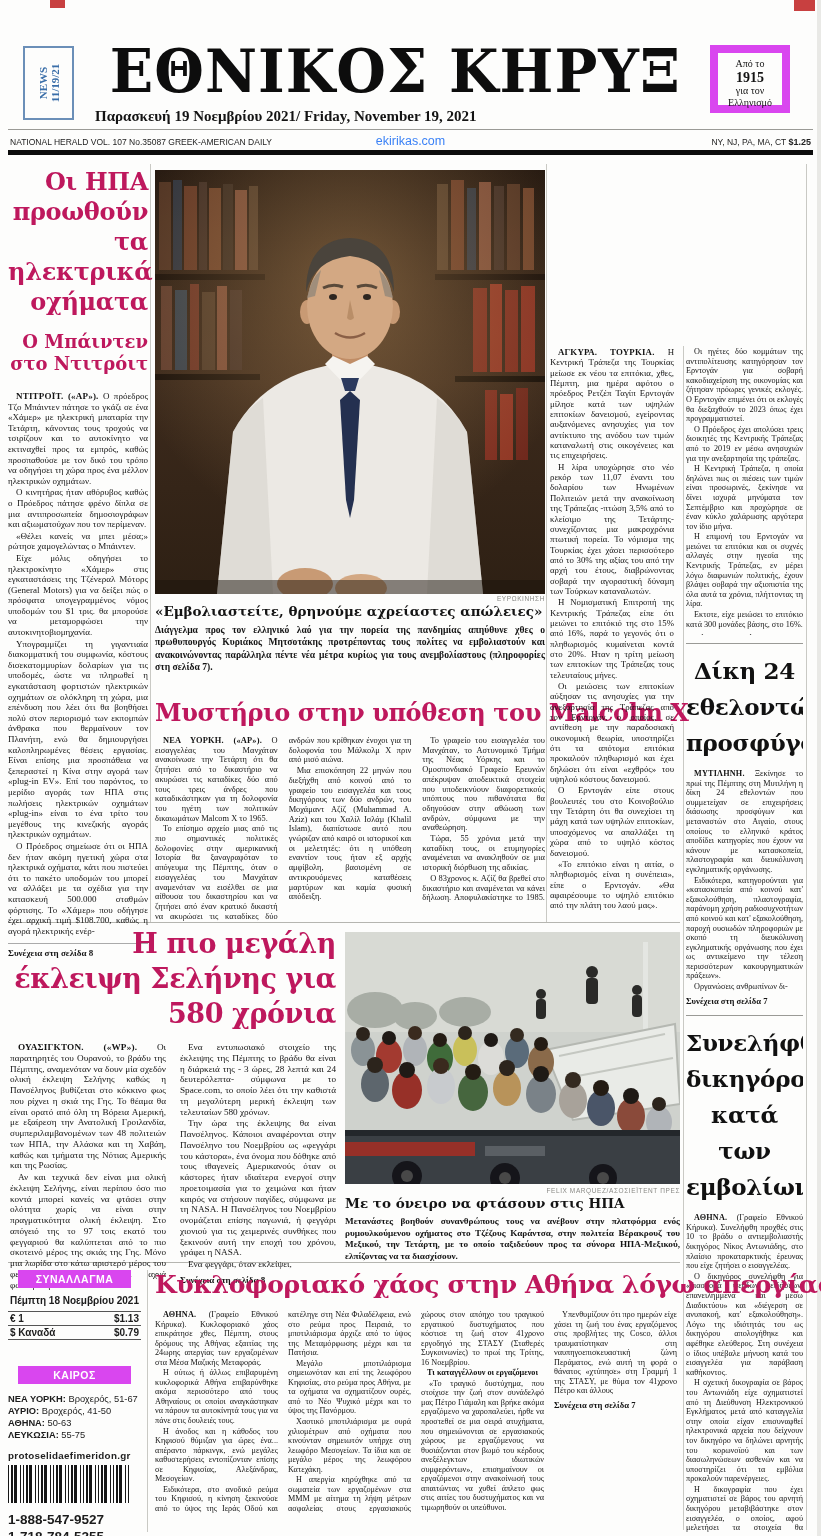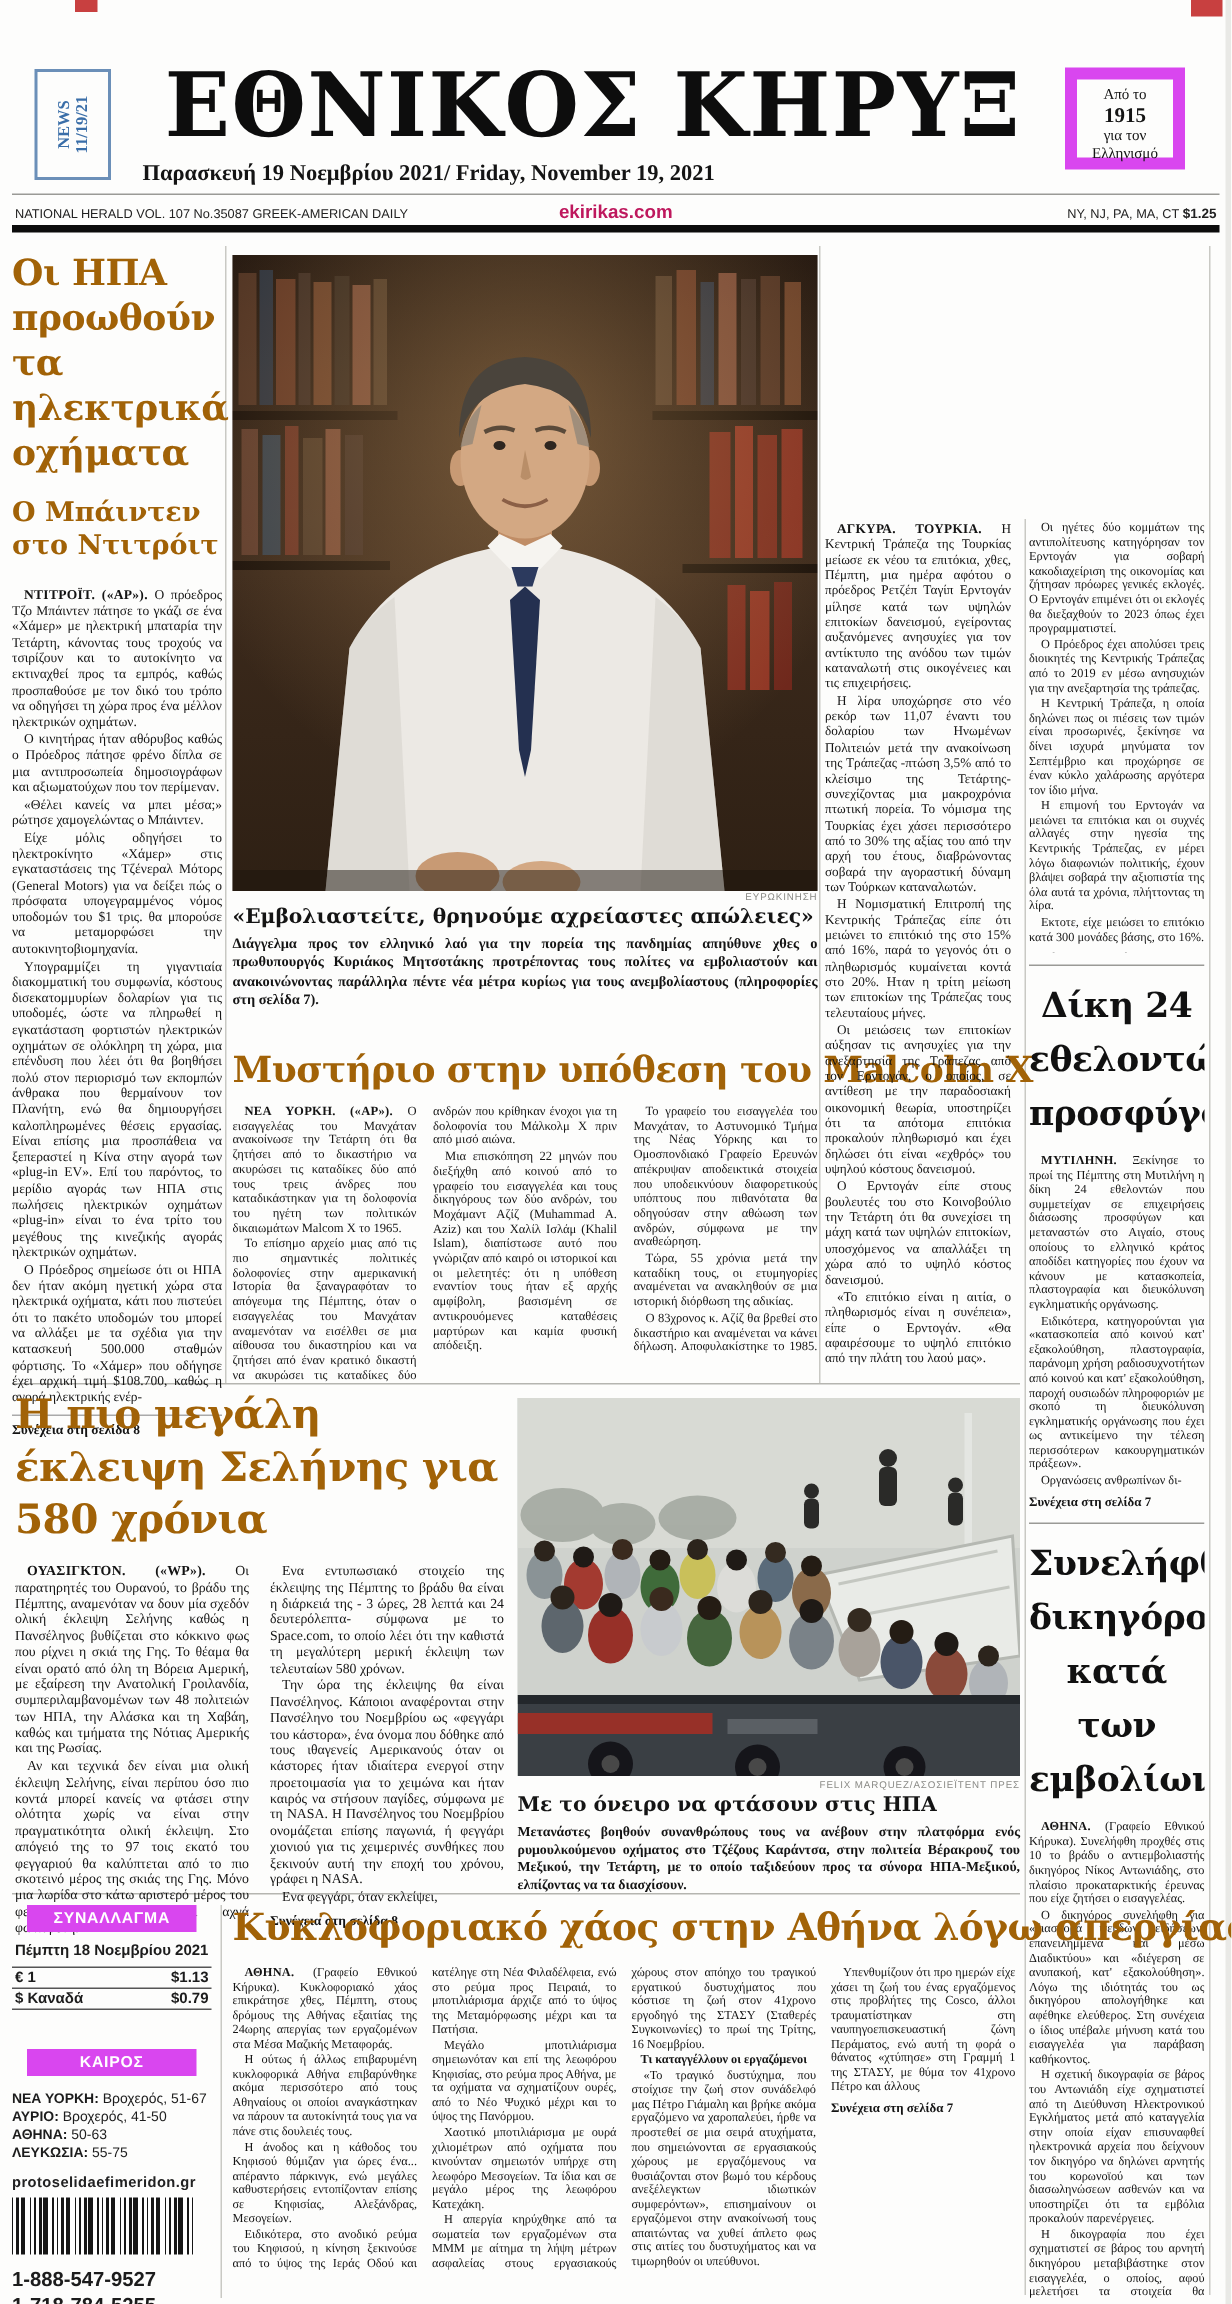--- a/index.html
+++ b/index.html
@@ -20,43 +20,43 @@
   #mast-date{position:absolute;left:95px;right:125px;top:108px;text-align:left;
       font-weight:bold;font-size:15px;}
   #mast-since{position:absolute;left:710px;top:45px;width:80px;height:68px;border:8px solid #d946ef;
       text-align:center;padding-top:5px;box-sizing:border-box;}
   #mast-since .s1{font-size:10px;line-height:12px;}
   #mast-since .s2{font-size:14px;line-height:15px;font-weight:bold;}
   #h-top{position:absolute;left:8px;right:8px;top:129px;border-top:1px solid #9a9a96;}
   #info-row{position:absolute;left:8px;right:8px;top:133px;height:16px;
       font-family:"Liberation Sans",sans-serif;font-size:8.5px;color:#222;}
   #info-left{position:absolute;left:2px;top:4px;}
-  #info-center{position:absolute;left:0;right:0;top:1px;text-align:center;font-weight:bold;
-      font-size:12.5px;color:#be185d;}
+  #info-center{position:absolute;left:0;right:0;top:1px;text-align:center;font-weight:normal;
+      font-size:12.5px;color:#3b82f6;}
   #info-right{position:absolute;right:2px;top:4px;}
   #info-right b{font-size:9px;}
   #bar-black{position:absolute;left:8px;right:8px;top:150px;height:5px;background:#0c0c0c;}
 
   
   .vrule{position:absolute;width:0;border-left:1px solid #c9c9c4;}
   #v1{left:150px;top:164px;height:758px;}
   #v2{left:546px;top:164px;height:758px;}
   #v3{left:683px;top:346px;height:1184px;}
   #v4{left:806px;top:164px;height:1366px;}
   #v5{left:147px;top:1270px;height:262px;}
   .hrule{position:absolute;border-top:1px solid #b5b5b0;}
   #hA{left:8px;top:922px;width:672px;}
   #hB{left:8px;top:1262px;width:672px;}
 
   
   .para{margin:0 0 1px 0;text-align:justify;text-indent:8px;}
   .para b{letter-spacing:.2px;}
   .cont{font-weight:bold;text-indent:0;margin-top:5px;}
   .sub{text-align:center;font-weight:bold;text-indent:0;}
-  .head-serif{font-family:"DejaVu Serif",serif;font-weight:bold;text-align:left;color:#a16207;}
+  .head-serif{font-family:"DejaVu Serif",serif;font-weight:bold;text-align:right;color:#be185d;}
 
   #biden{position:absolute;left:8px;top:167px;width:140px;}
   #biden .hl{font-size:24px;line-height:30px;letter-spacing:-.3px;}
   #biden .sh{font-size:18px;line-height:22px;margin-top:14px;}
   #biden .body{margin-top:16px;font-size:9px;line-height:10.6px;}
   #biden .cont{font-size:9px;border-top:1px solid #aaa;padding-top:4px;margin-top:7px;}
 
   #photo-main{position:absolute;left:155px;top:170px;width:390px;height:424px;overflow:hidden;background:#2a1d12;}
   #cap-main{position:absolute;left:155px;top:595px;width:390px;}
   .credit{font-family:"Liberation Sans",sans-serif;font-size:6.5px;color:#8a8a86;text-align:right;letter-spacing:.6px;}

